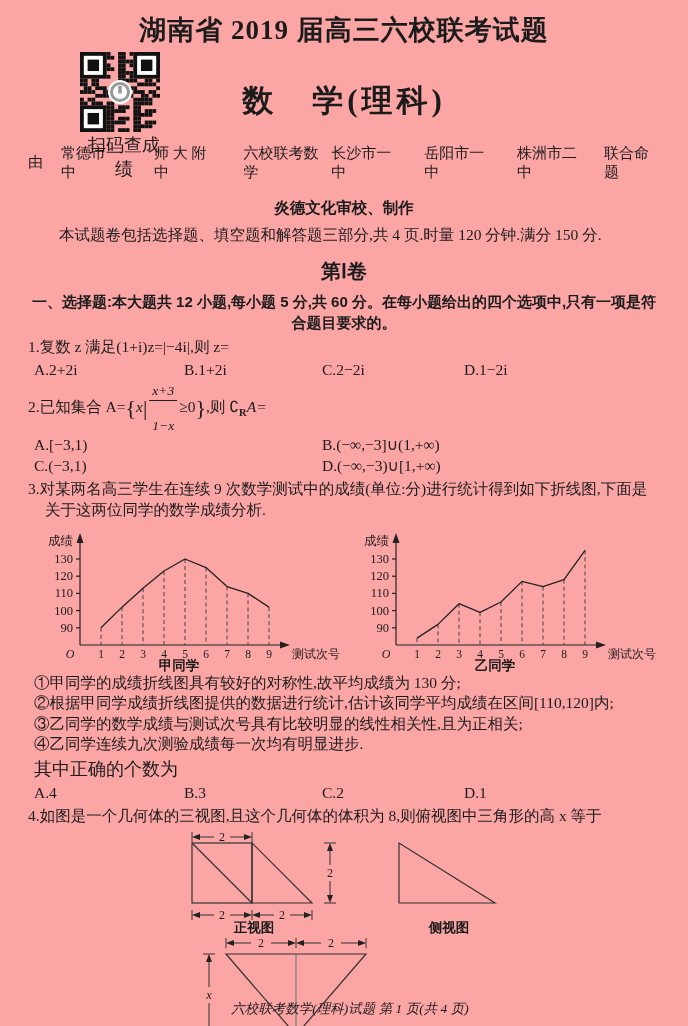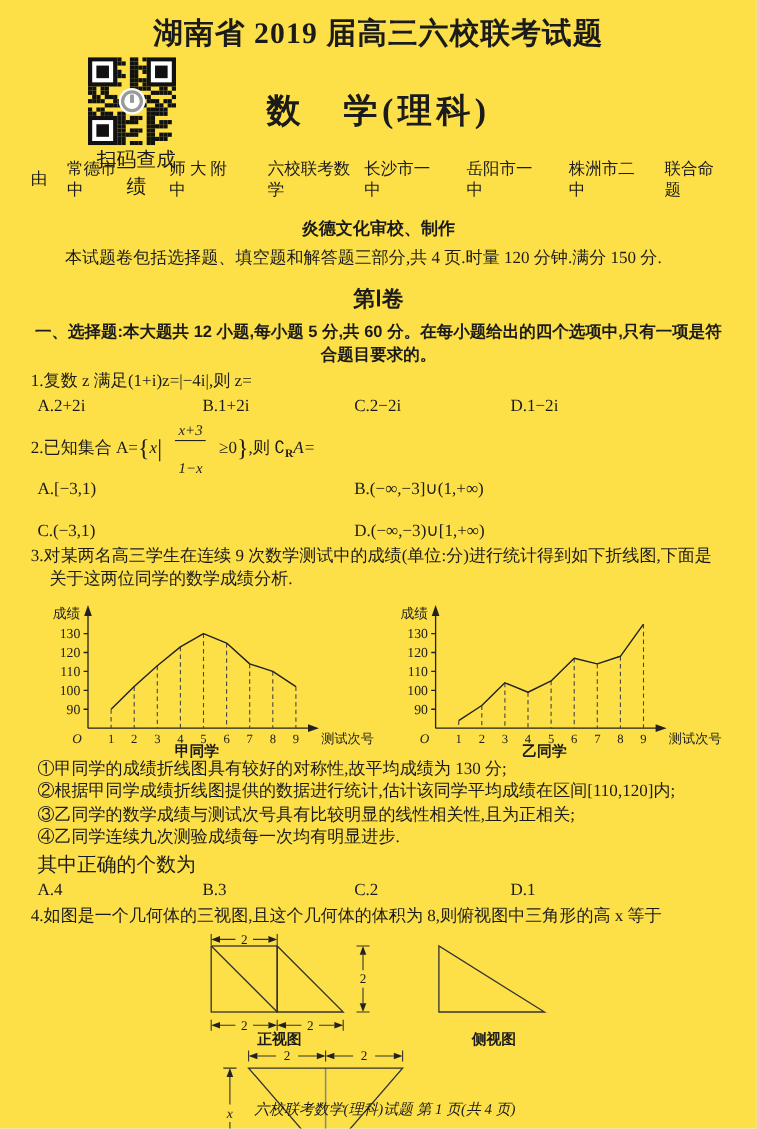--- a/index.html
+++ b/index.html
@@ -1,36 +1,36 @@
 <!DOCTYPE html>
 <html><head>
 <meta charset="utf-8">
 <style>
   html,body{margin:0;padding:0;background:#e8e8e8;}
   body{width:688px;height:1026px;overflow:hidden;font-family:"Liberation Serif",serif;color:#1b1b1b;}
-  .page{width:688px;height:1026px;background:#fde047;box-sizing:border-box;padding:10px 28px 0;position:relative;}
+  .page{width:688px;height:1026px;background:#fca5a5;box-sizing:border-box;padding:10px 28px 0;position:relative;}
   .title{font-size:27px;font-weight:bold;text-align:center;margin:4px 0 2px;letter-spacing:1px;line-height:1.25;}
   .header{position:relative;height:140px;}
   .qr-wrap{position:absolute;left:52px;top:2px;width:88px;text-align:center;}
   .qr-caption{font-size:18px;font-family:Liberation Mono, monospace;margin-top:1px;}
   .subject{padding-top:30px;text-align:center;font-size:31px;font-weight:bold;letter-spacing:4px;}
   .schools{margin-top:22px;display:flex;justify-content:center;align-items:center;gap:18px;font-size:15px;}
   .school-rows{display:flex;gap:5px;}
   .school-row{display:flex;gap:24px;}
   .producer{text-align:center;font-family:"Liberation Sans",sans-serif;font-weight:bold;font-size:15.5px;margin:8px 0 6px;}
   .intro{font-size:15.5px;text-indent:2em;margin:4px 0 2px;line-height:1.35;}
   .part-title{text-align:center;font-size:20px;font-weight:bold;margin:12px 0 6px;}
   .section-heading{font-family:"Liberation Sans",sans-serif;font-weight:bold;font-size:15px;line-height:1.42;margin-bottom:4px;text-align:center;}
   .q{font-size:15.5px;line-height:1.35;padding-left:1.1em;text-indent:-1.1em;margin:3px 0 1px;}
   .opts4{display:grid;grid-template-columns:150px 138px 142px 1fr;font-size:15.5px;margin:2px 0 2px 6px;line-height:1.3;}
-  .opts2{display:grid;grid-template-columns:288px 1fr;row-gap:18px;font-size:15.5px;margin:2px 0 2px 6px;line-height:1.3;}
+  .opts2{display:grid;grid-template-columns:288px 1fr;row-gap:1px;font-size:15.5px;margin:2px 0 2px 6px;line-height:1.3;}
   .qline{font-size:15.5px;margin:4px 0 2px;line-height:1.3;}
   .big{font-size:22px;vertical-align:-3px;}
   .it{font-style:italic;}
-  .frac{display:inline-flex;flex-direction:column;text-align:center;vertical-align:middle;line-height:1.05;font-size:13.5px;margin:0 12px;}
+  .frac{display:inline-flex;flex-direction:column;text-align:center;vertical-align:middle;line-height:1.05;font-size:13.5px;margin:0 2px;}
   .frac .num{border-bottom:1.2px solid #222;padding:0 3px 1px;}
   .frac .den{padding-top:18px;}
   .subr{font-weight:bold;font-size:10.5px;}
   .charts-row{display:flex;gap:8px;margin:2px 0 0 6px;}
   .statements{margin-left:6px;font-size:15.5px;line-height:1.32;}
   .stem{font-size:18px;margin:2px 0 1px 6px;}
   .views-row{display:flex;justify-content:center;align-items:flex-end;gap:30px;margin-top:2px;}
   .topview-row{display:flex;justify-content:center;margin-right:96px;}
   .footer{position:absolute;left:12px;right:0;bottom:8px;text-align:center;font-size:13.5px;font-style:italic;}
   svg{display:block;}

